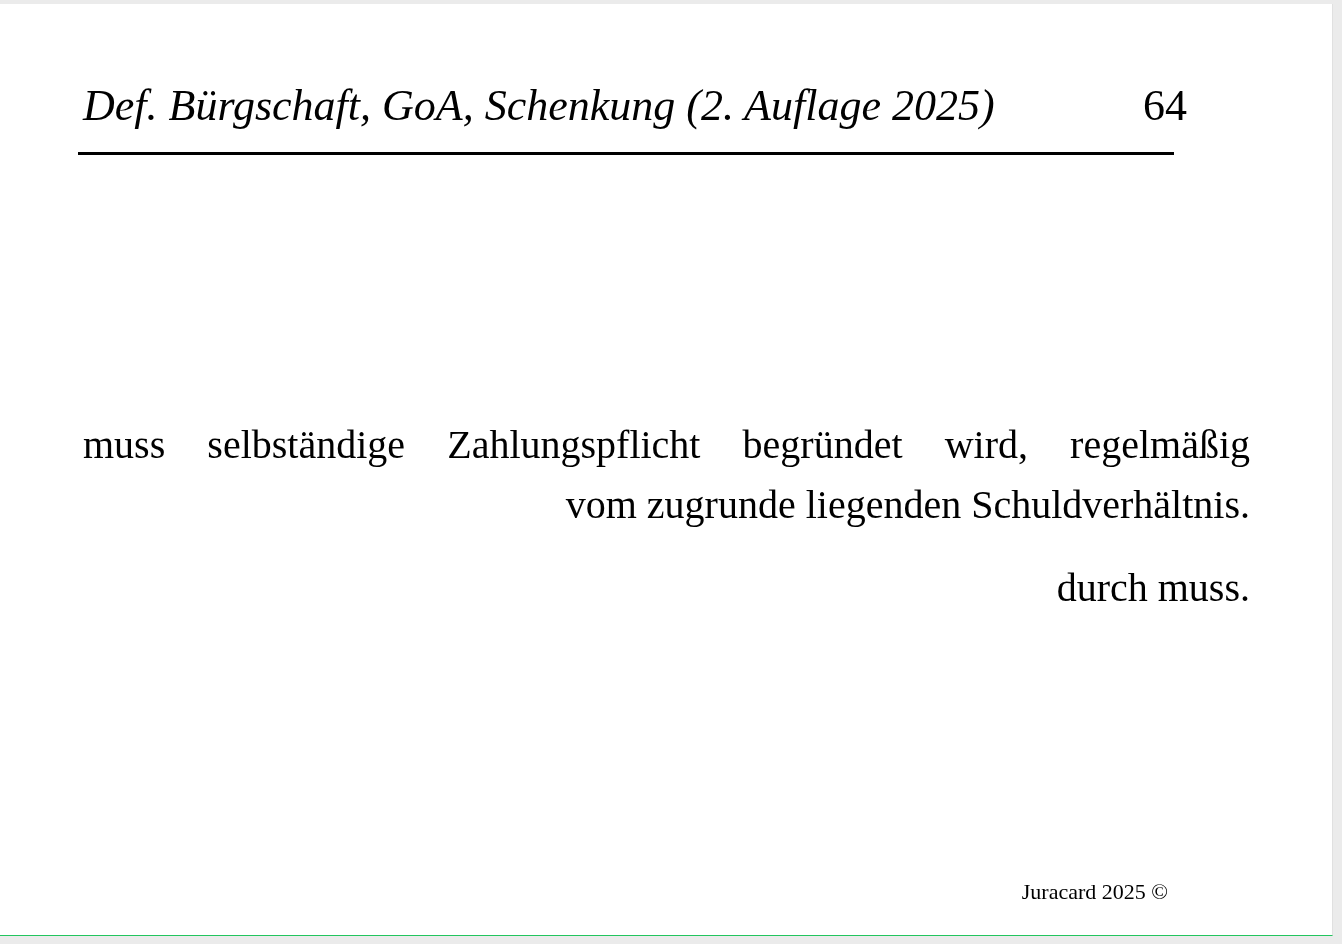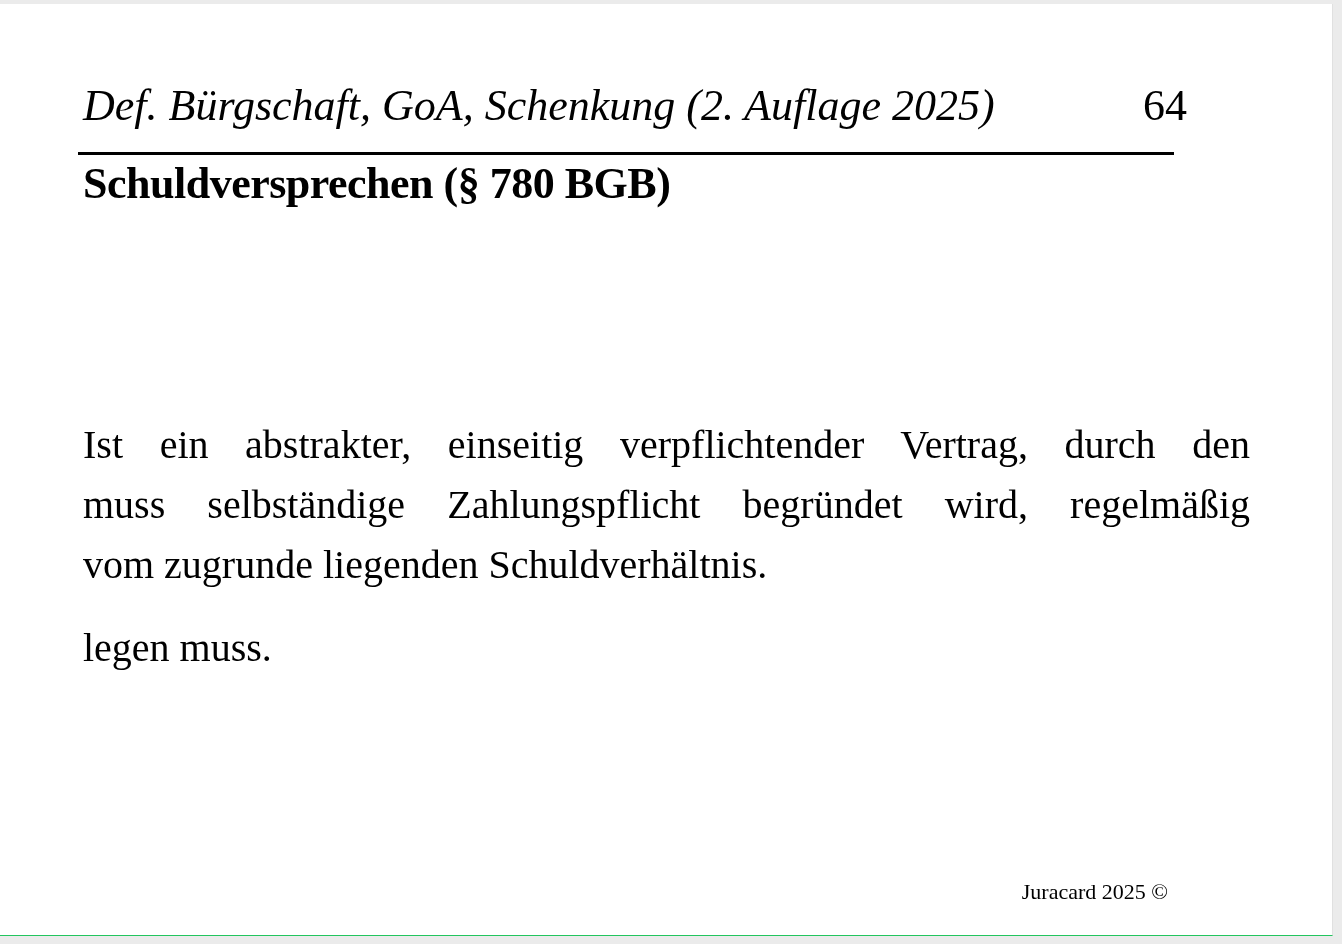--- a/index.html
+++ b/index.html
@@ -50,21 +50,21 @@
   }
   .body-text {
     position: absolute;
     left: 83px; top: 411px;
     width: 1167px;
     font-size: 40px;
     line-height: 60px;
   }
   .para + .para { margin-top: 23px; }
   .line { text-align: justify; text-align-last: justify; }
-  .line.last { text-align: left; text-align-last: auto; }
+  .line.last { text-align: right; text-align-last: auto; }
   .b { font-weight: normal; }
   .footer {
     position: absolute;
     left: 0; top: 870px;
     width: 1168px;
     text-align: right;
     font-size: 22px;
     line-height: 36px;
   }
 </style>
@@ -73,28 +73,26 @@
 
 <div class="page">
 
   <div class="header-row">
     <span class="header-title">Def. Bürgschaft, GoA, Schenkung (2. Auflage 2025)</span>
     <span class="header-pagenum">64</span>
   </div>
 
   <div class="rule"></div>
 
-  <h1 class="heading">Schuldversprechen (§ 780 BGB)</h1>
 
   <div class="body-text" id="body-text">
       <div class="para">
-        <div class="line"><span>Ist ein abstrakter, einseitig verpflichtender Vertrag, durch den</span></div>
         <div class="line"><span>muss </span><span class="b">selbständige Zahlungspflicht</span><span> begründet wird, regelmäßig</span></div>
         <div class="line last"><span>vom zugrunde liegenden Schuldverhältnis.</span></div>
       </div>
       <div class="para">
-        <div class="line last"><span>legen muss.</span></div>
+        <div class="line last"><span>durch muss.</span></div>
       </div>
     </div>
 
   <div class="footer">Juracard 2025 ©</div>
 
 </div>
 
 </body></html>

